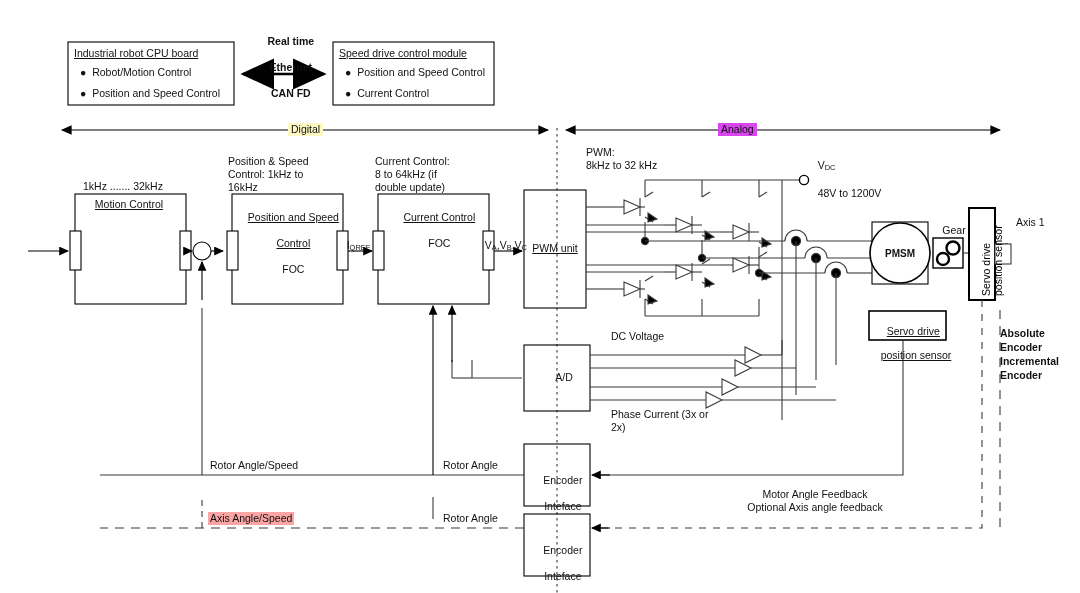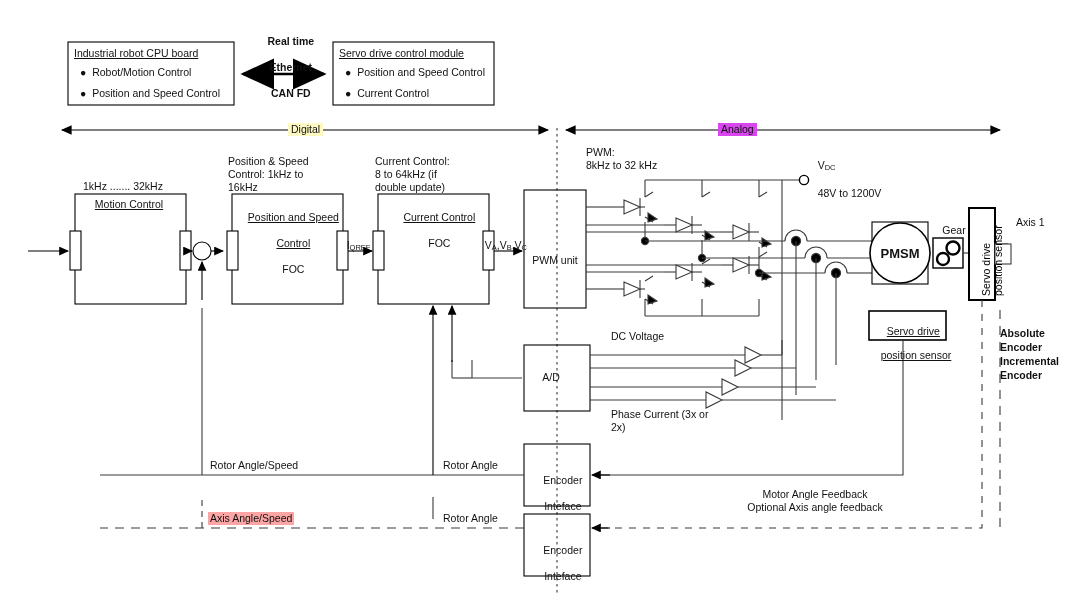--- a/index.html
+++ b/index.html
@@ -228,21 +228,21 @@
   <div class="lbl u" style="left:74px;top:47px;">Industrial robot CPU board</div>
   <div class="lbl" style="left:80px;top:66px;">●&nbsp;&nbsp;<span>Robot/Motion Control</span></div>
   <div class="lbl" style="left:80px;top:87px;">●&nbsp;&nbsp;<span>Position and Speed Control</span></div>
 
   <div class="lbl c b" style="left:245px;top:22px;width:80px;">
     <span>Real time</span><br>
     <span>Ethernet</span><br>
     <span>CAN FD</span>
   </div>
 
-  <div class="lbl u" style="left:339px;top:47px;">Servo drive control module</div>
+  <div class="lbl u" style="left:339px;top:47px;">Speed drive control module</div>
   <div class="lbl" style="left:345px;top:66px;">●&nbsp;&nbsp;<span>Position and Speed Control</span></div>
   <div class="lbl" style="left:345px;top:87px;">●&nbsp;&nbsp;<span>Current Control</span></div>
 
   <div class="lbl" style="left:288px;top:123px;background:#fef9c3;padding:0 3px;">Digital</div>
   <div class="lbl" style="left:718px;top:123px;background:#d946ef;padding:0 3px;">Analog</div>
 
   <div class="lbl" style="left:83px;top:180px;">1kHz ....... 32kHz</div>
   <div class="lbl" style="left: 228px; top: 155px; white-space: pre-line;">Position &amp; Speed
 Control: 1kHz to
 16kHz</div>
@@ -263,34 +263,34 @@
     <span class="u">Position and Speed</span><br>
     <span class="u">Control</span><br>
     <span>FOC</span>
   </div>
 
   <div class="lbl boxtitle" style="left:378px;top:198px;width:111px;">
     <span class="u">Current Control</span><br>
     <span>FOC</span>
   </div>
 
-  <div class="lbl boxtitle" style="left:524px;top:254px;width:62px;">PWM unit</div>
-
-  <div class="lbl boxtitle" style="left:524px;top:371px;width:54px;">A/D</div>
+  <div class="lbl boxtitle" style="left:524px;top:242px;width:62px;text-decoration:underline;">PWM unit</div>
+
+  <div class="lbl boxtitle" style="left:537px;top:371px;width:54px;">A/D</div>
 
   <div class="lbl boxtitle" style="left:524px;top:461px;width:66px;">
     <span>Encoder</span><br>
     <span>Inteface</span>
   </div>
   <div class="lbl boxtitle" style="left:524px;top:531px;width:66px;">
     <span>Encoder</span><br>
     <span>Inteface</span>
   </div>
 
-  <div class="lbl boxtitle b" style="left:872px;top:247px;width:56px;font-size:13px;">PMSM</div>
+  <div class="lbl boxtitle b" style="left:872px;top:247px;width:56px;font-size:10px;">PMSM</div>
 
   <div class="lbl boxtitle" style="left:928px;top:224px;width:52px;">Gear</div>
 
   <div class="lbl boxtitle" style="left:869px;top:313px;width:77px;line-height:12px;">
     <span class="u">Servo drive</span><br>
     <span class="u">position sensor</span>
   </div>
 
   <div class="vert" style="left:980px;top:296px;">Servo drive</div>
   <div class="vert" style="left:992px;top:296px;">position sensor</div>

